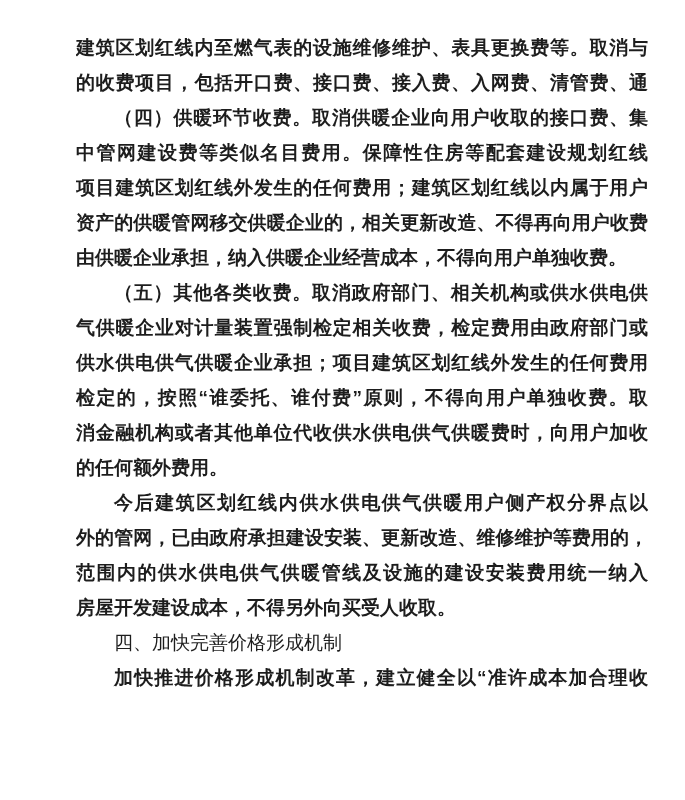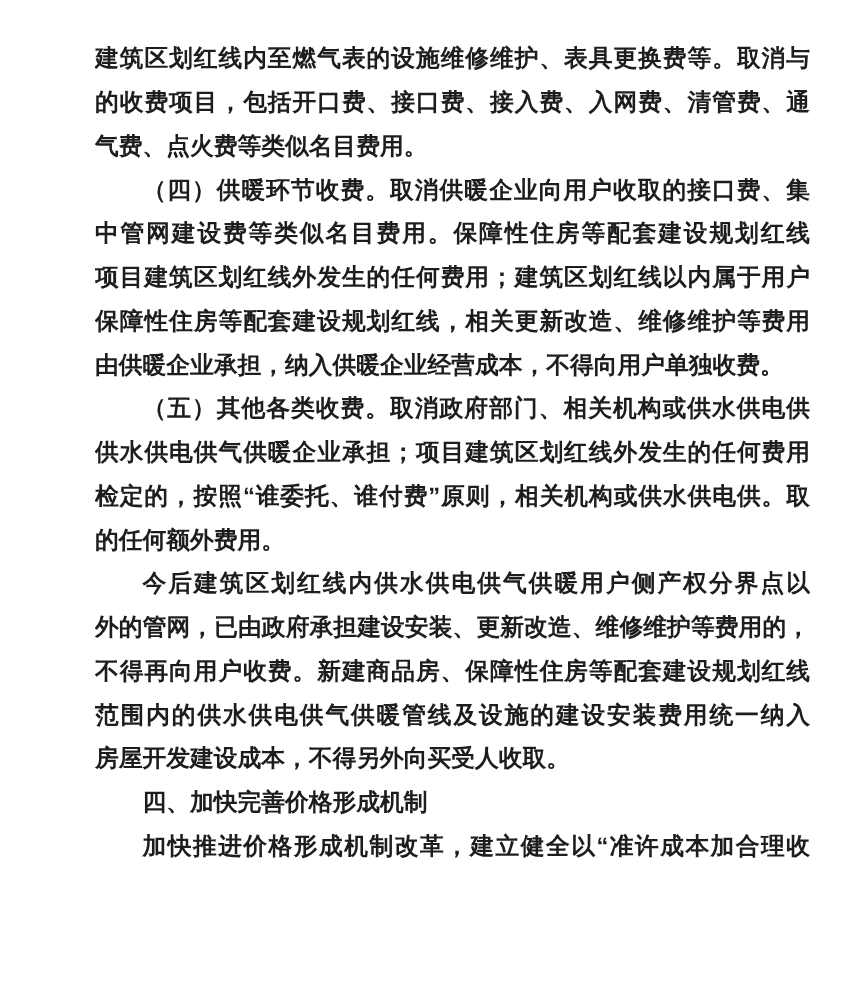--- a/index.html
+++ b/index.html
@@ -37,42 +37,42 @@
   .line.fill {
     text-align: justify;
     text-align-last: justify;
     text-justify: inter-ideograph;
   }
   
   .line.ind {
     text-indent: 2em;
   }
   .line.heading {
-    font-weight: 700;
+    font-weight: 400;
   }
 </style>
 </head>
 <body>
 
 <div class="page">
   <div class="textblock">
 
   <div class="line fill">建筑区划红线内至燃气表的设施维修维护、表具更换费等。取消与</div>
       <div class="line fill">的收费项目，包括开口费、接口费、接入费、入网费、清管费、通</div>
-      <div class="line">气费、点火费等类似名目费用。</div>
       <div class="line ind fill">（四）供暖环节收费。取消供暖企业向用户收取的接口费、集</div>
       <div class="line fill">中管网建设费等类似名目费用。保障性住房等配套建设规划红线</div>
       <div class="line fill">项目建筑区划红线外发生的任何费用；建筑区划红线以内属于用户</div>
-      <div class="line fill">保障性住房等配套建设规划红线，相关更新改造、维修维护等费用</div>
+      <div class="line fill">资产的供暖管网移交供暖企业的，相关更新改造、不得再向用户收费</div>
       <div class="line">由供暖企业承担，纳入供暖企业经营成本，不得向用户单独收费。</div>
       <div class="line ind fill">（五）其他各类收费。取消政府部门、相关机构或供水供电供</div>
+      <div class="line fill">气供暖企业对计量装置强制检定相关收费，检定费用由政府部门或</div>
       <div class="line fill">供水供电供气供暖企业承担；项目建筑区划红线外发生的任何费用</div>
-      <div class="line fill">检定的，按照“谁委托、谁付费”原则，相关机构或供水供电供。取</div>
+      <div class="line fill">检定的，按照“谁委托、谁付费”原则，不得向用户单独收费。取</div>
+      <div class="line fill">消金融机构或者其他单位代收供水供电供气供暖费时，向用户加收</div>
       <div class="line">的任何额外费用。</div>
       <div class="line ind fill">今后建筑区划红线内供水供电供气供暖用户侧产权分界点以</div>
       <div class="line fill">外的管网，已由政府承担建设安装、更新改造、维修维护等费用的，</div>
-      <div class="line fill">不得再向用户收费。新建商品房、保障性住房等配套建设规划红线</div>
       <div class="line fill">范围内的供水供电供气供暖管线及设施的建设安装费用统一纳入</div>
       <div class="line">房屋开发建设成本，不得另外向买受人收取。</div>
       <div class="line ind heading">四、加快完善价格形成机制</div>
       <div class="line ind fill">加快推进价格形成机制改革，建立健全以“准许成本加合理收</div>
     </div>
 </div>
 
 </body></html>

